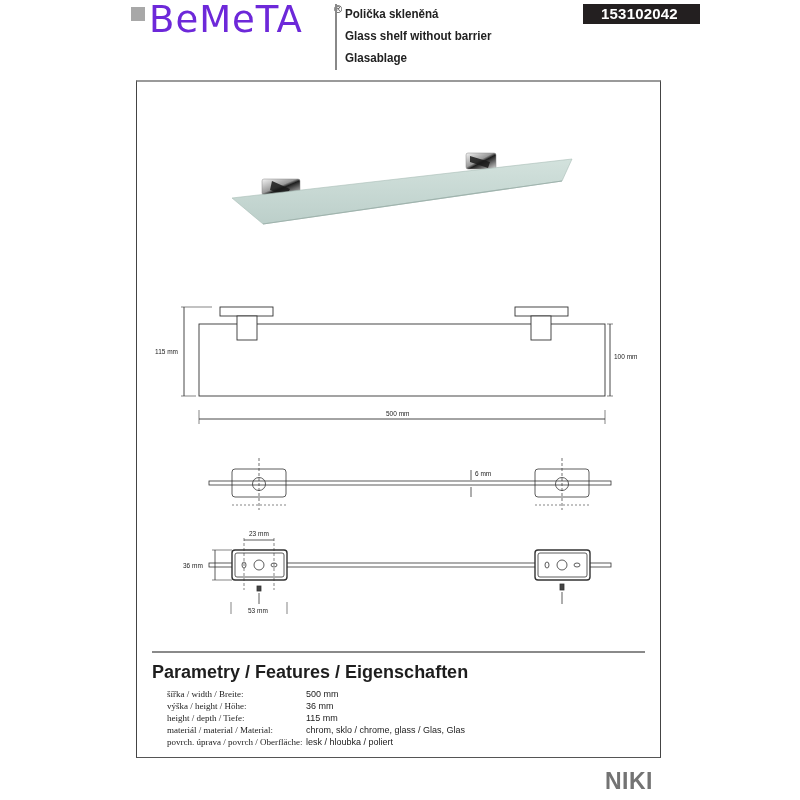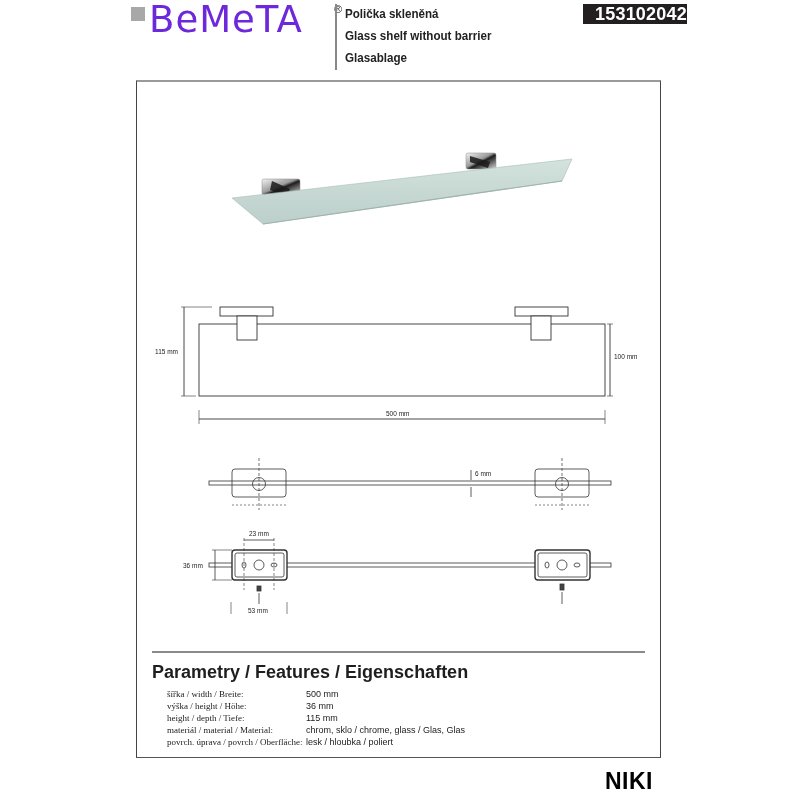--- a/index.html
+++ b/index.html
@@ -9,39 +9,39 @@
 
   
   .logo-square { left: 131px; top: 7px; width: 14px; height: 14px; background: #a8a8a8; }
   .logo-text { left: 149px; top: 0px; font-size: 37px; line-height: 40px; letter-spacing: 1px;
                font-family: "DejaVu Sans", sans-serif; font-weight: normal; color: #6d28d9; }
   .logo-reg { left: 334px; top: 3px; font-size: 11px; color: #333; }
   .header-sep { left: 335px; top: 4px; width: 2px; height: 66px; background: #888; }
   .title-block { left: 345px; top: 3px; font-weight: bold; font-size: 13.5px; line-height: 22px;
                  font-family: "Liberation Sans", sans-serif; color: #222; transform: scaleX(0.86); transform-origin: left top; }
   .title-line { white-space: nowrap; }
-  .badge { left: 583px; top: 4px; width: 104px; height: 20px; background: #231f20; color: #fff;
-           font-weight: bold; font-size: 18px; line-height: 20px; text-align: left; padding-left: 12px; box-sizing: border-box;
+  .badge { left: 583px; top: 4px; width: 117px; height: 20px; background: #231f20; color: #fff;
+           font-weight: bold; font-size: 15px; line-height: 20px; text-align: left; padding-left: 18px; box-sizing: border-box;
            letter-spacing: 0.2px; }
 
   
   .frame { left: 136px; top: 80px; width: 525px; height: 678px; box-sizing: border-box;
            border-left: 1.5px solid #444; border-right: 1.5px solid #444; border-bottom: 1.5px solid #555;
            border-top: 2px solid #9a9a9a; }
   .divider { left: 152px; top: 651px; width: 493px; height: 2px; background: #8a8a8a; }
 
   svg.drawing { position: absolute; left: 0; top: 0; }
 
   
   .features-title { left: 152px; top: 662px; font-weight: bold; font-size: 18px; color: #1e1e1e; white-space: nowrap; }
   .feat-row { position: absolute; left: 152px; font-size: 9px; color: #222; white-space: nowrap; }
   .feat-label { position: absolute; left: 15px; top: 0; font-family: Liberation Serif, serif; }
   .feat-value { position: absolute; left: 154px; top: 0; }
 
-  .series-name { left: 605px; top: 768px; font-weight: bold; font-size: 23px; color: #000000; letter-spacing: 0.5px; }
+  .series-name { left: 605px; top: 768px; font-weight: bold; font-size: 23px; color: #737373; letter-spacing: 0.5px; }
   .dimtext { font-family: "Liberation Sans", sans-serif; font-size: 6.5px; fill: #222; }
 </style>
 </head>
 <body>
 
 <div class="abs logo-square"></div>
 <div class="abs logo-text">BeMeTA</div>
 <div class="abs logo-reg">®</div>
 <div class="abs header-sep"></div>
 <div class="abs title-block">

